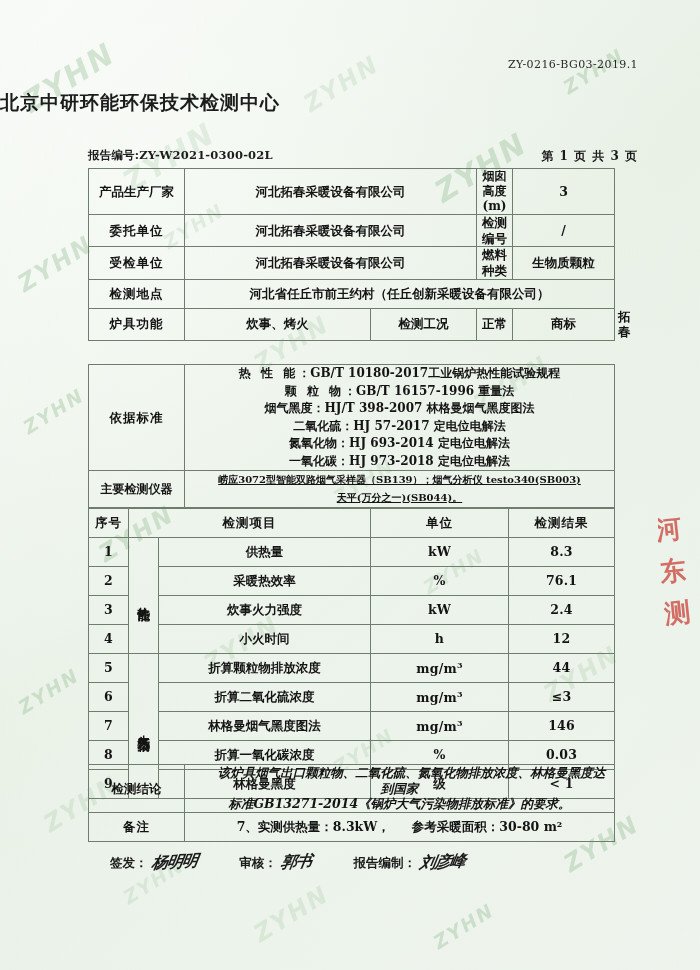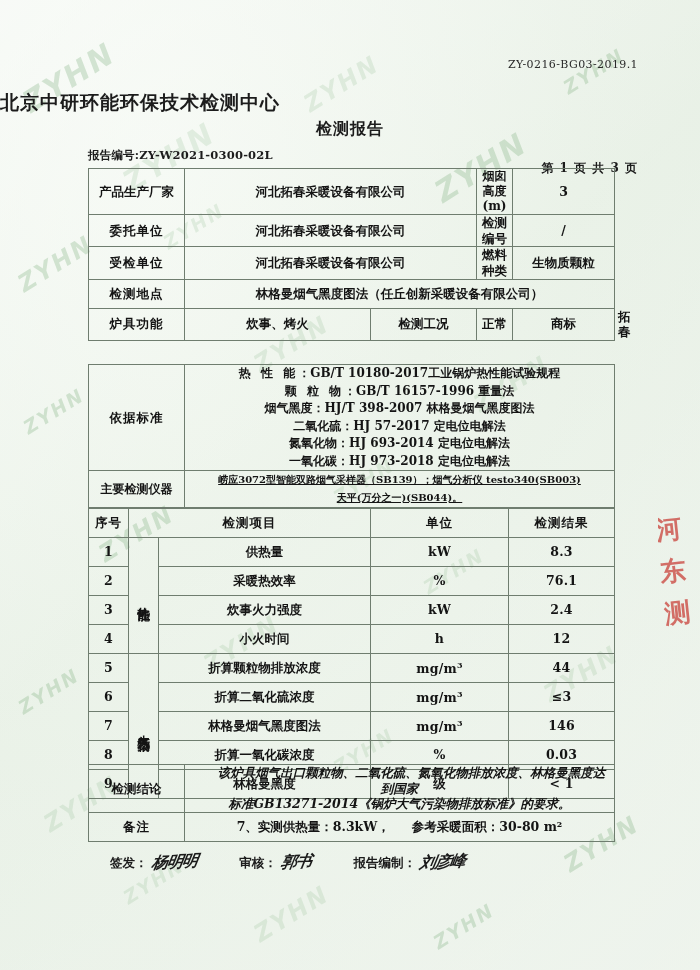--- a/index.html
+++ b/index.html
@@ -113,21 +113,20 @@
     letter-spacing: 0.2px;
   }
   .pageno {
     position: absolute;
     top: 148px;
     right: 62px;
     font-size: 12px;
     font-weight: 700;
     color: #1c1c1c;
     letter-spacing: 1px;
-    margin-top: 12px;
   }
 
   
   table.main {
     position: absolute;
     top: 168px;
     left: 88px;
     width: 526px;
     border-collapse: collapse;
     table-layout: fixed;
@@ -274,21 +273,20 @@
   <div class="stamp">
     <div class="stamp-inner">
       <div>河</div>
       <div>东</div>
       <div>测</div>
     </div>
   </div>
 
   <div class="doc-code">ZY-0216-BG03-2019.1</div>
   <div class="title1">北京中研环能环保技术检测中心</div>
-  <div class="title2">检测报告</div>
   <div class="rpt-no">报告编号:ZY-W2021-0300-02L</div>
   <div class="pageno">第 1 页  共 3 页</div>
 
   <table class="main">
     <colgroup>
       <col style="width:96px">
       <col style="width:26px">
       <col style="width:160px">
       <col style="width:106px">
       <col style="width:36px">
@@ -313,21 +311,21 @@
 
       <tr>
         <td class="lbl">受检单位</td>
         <td class="val" colspan="3">河北拓春采暖设备有限公司</td>
         <td class="lbl" style="letter-spacing:0">燃料种类</td>
         <td class="val">生物质颗粒</td>
       </tr>
 
       <tr>
         <td class="lbl">检测地点</td>
-        <td class="val" colspan="5">林格曼烟气黑度图法（任丘创新采暖设备有限公司）</td>
+        <td class="val" colspan="5">河北省任丘市前王约村（任丘创新采暖设备有限公司）</td>
       </tr>
 
       <tr>
         <td class="lbl">炉具功能</td>
         <td class="val" colspan="2">炊事、烤火</td>
         <td class="lbl" style="letter-spacing:0">检测工况</td>
         <td class="val">正常</td>
         <td class="lbl" style="letter-spacing:0">商标</td>
       <td class="val">拓春</td>
         </tr>

